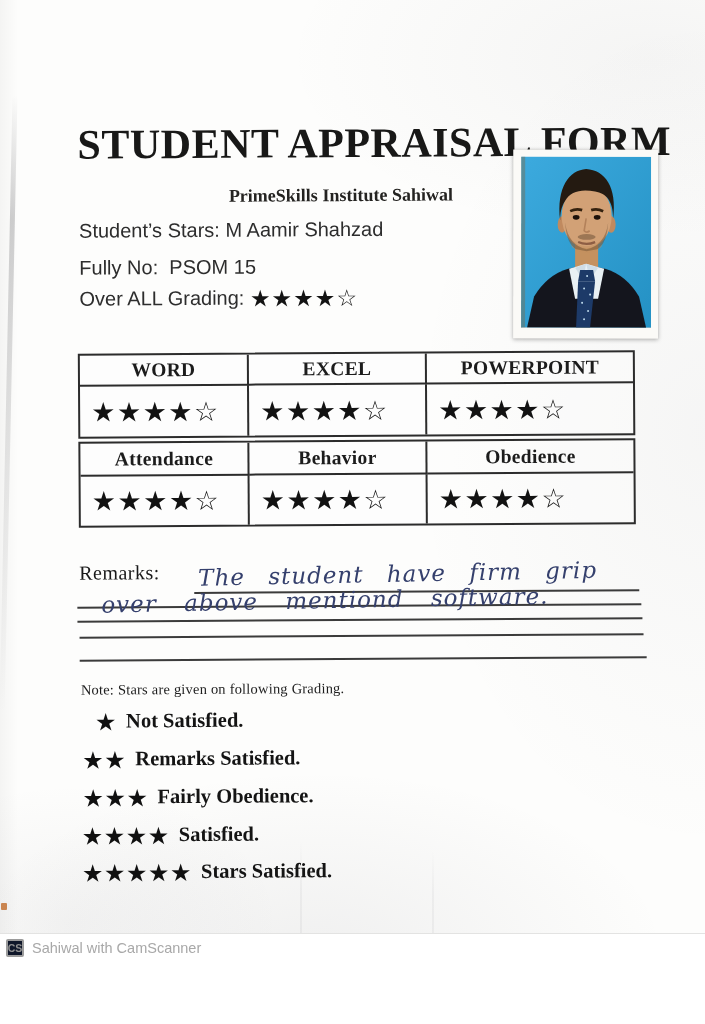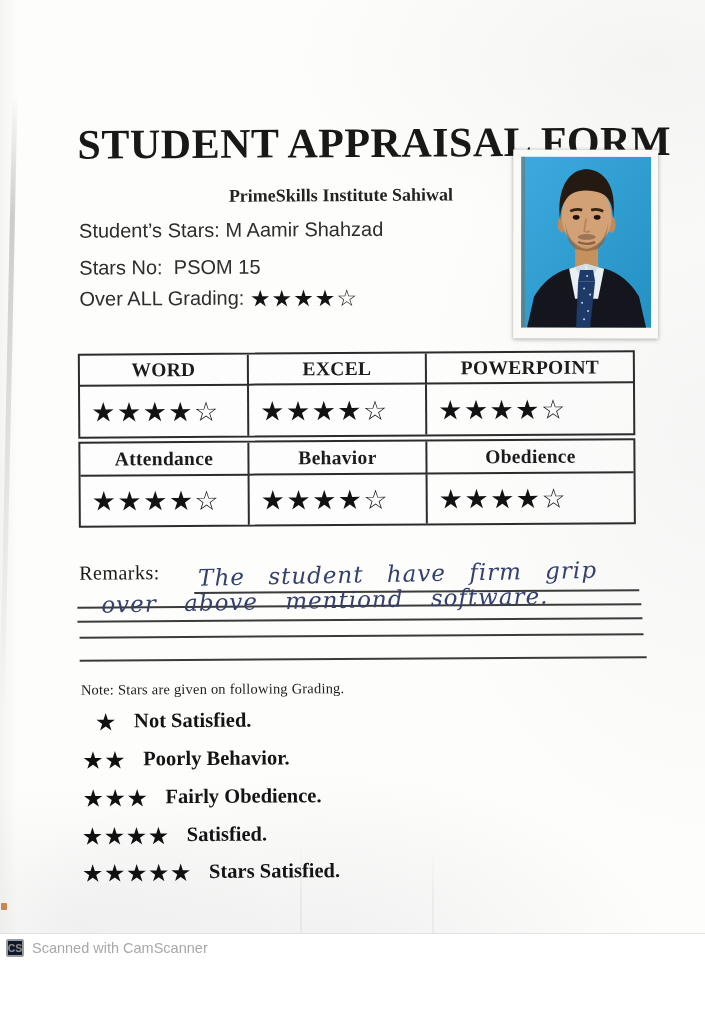--- a/index.html
+++ b/index.html
@@ -80,21 +80,21 @@
   .handwriting {
     position:absolute; font-family:"DejaVu Serif", serif; font-style:italic;
     color:#35406d; font-size:23px; letter-spacing:1px; word-spacing:15px;
     transform:rotate(-0.8deg); white-space:nowrap; z-index:3;
   }
 
   
   .note-text { position:absolute; left:79px; top:680px; font-family:"Liberation Serif", serif; font-size:14.5px; color:#1e1e1e; letter-spacing:0.2px; }
   .legend-row { position:absolute; white-space:nowrap; }
   .legend-row .lg-stars { font-family:"DejaVu Sans", sans-serif; font-size:24px; font-weight:bold; color:#101010; letter-spacing:0.5px; vertical-align:-3px; }
-  .legend-row .lg-label { font-family:"Liberation Serif", serif; font-weight:bold; font-size:20.5px; color:#141414; margin-left:17px; }
+  .legend-row .lg-label { font-family:"Liberation Serif", serif; font-weight:bold; font-size:20.5px; color:#141414; margin-left:9px; }
 
   
   .footer-bar {
     position:absolute; left:0; right:0; bottom:0; height:29px; background:#ffffff;
     border-top:1px solid #e3e3e2; display:flex; align-items:center; gap:8px; padding-left:6px; z-index:10;
   }
   .cs-badge {
     width:18px; height:18px; border:2px solid #9b9b9b; border-radius:2px; background:#0f172a;
     color:#8f8f8f; font-family:"Liberation Sans", sans-serif; font-weight:bold; font-size:10.5px;
     display:flex; align-items:center; justify-content:center; letter-spacing:0;
@@ -114,21 +114,21 @@
   <div class="content">
 
     <h1 class="doc-title">STUDENT APPRAISAL FORM</h1>
     <div class="doc-subtitle">PrimeSkills Institute Sahiwal</div>
 
     <div class="field-line" style="top:218px;">
       <span>Student’s Stars:</span>
       <span>M Aamir Shahzad</span>
     </div>
     <div class="field-line" style="top:255px;">
-      <span>Stars No:</span>&nbsp;
+      <span>Fully No:</span>&nbsp;
       <span>PSOM 15</span>
     </div>
     <div class="field-line" style="top:285px;">
       <span>Over ALL Grading:</span>
       <span class="stars">★★★★☆</span>
     </div>
 
     <div class="photo-mount">
       <svg class="photo" viewBox="0 0 130 166" preserveAspectRatio="none">
         <defs>
@@ -208,32 +208,32 @@
     <div class="rule" style="left:76px;  top:619px; width:565px;"></div>
     <div class="rule" style="left:78px;  top:635px; width:564px;"></div>
     <div class="rule" style="left:78px;  top:658px; width:567px;"></div>
 
     <div class="note-text">Note: Stars are given on following Grading.</div>
 
     <div class="legend-row" style="left:93px; top:707px;">
       <span class="lg-stars">★</span><span class="lg-label">Not Satisfied.</span>
     </div>
     <div class="legend-row" style="left:80px; top:745px;">
-      <span class="lg-stars">★★</span><span class="lg-label">Poorly Behavior.</span>
+      <span class="lg-stars">★★</span><span class="lg-label">Remarks Satisfied.</span>
     </div>
     <div class="legend-row" style="left:80px; top:783px;">
       <span class="lg-stars">★★★</span><span class="lg-label">Fairly Obedience.</span>
     </div>
     <div class="legend-row" style="left:79px; top:821px;">
       <span class="lg-stars">★★★★</span><span class="lg-label">Satisfied.</span>
     </div>
     <div class="legend-row" style="left:79px; top:858px;">
       <span class="lg-stars">★★★★★</span><span class="lg-label">Stars Satisfied.</span>
     </div>
 
   </div>
 
   <div class="footer-bar">
     <div class="cs-badge">CS</div>
-    <div class="footer-text">Scanned with CamScanner</div>
+    <div class="footer-text">Sahiwal with CamScanner</div>
   </div>
 
 </div>
 
 </body></html>

